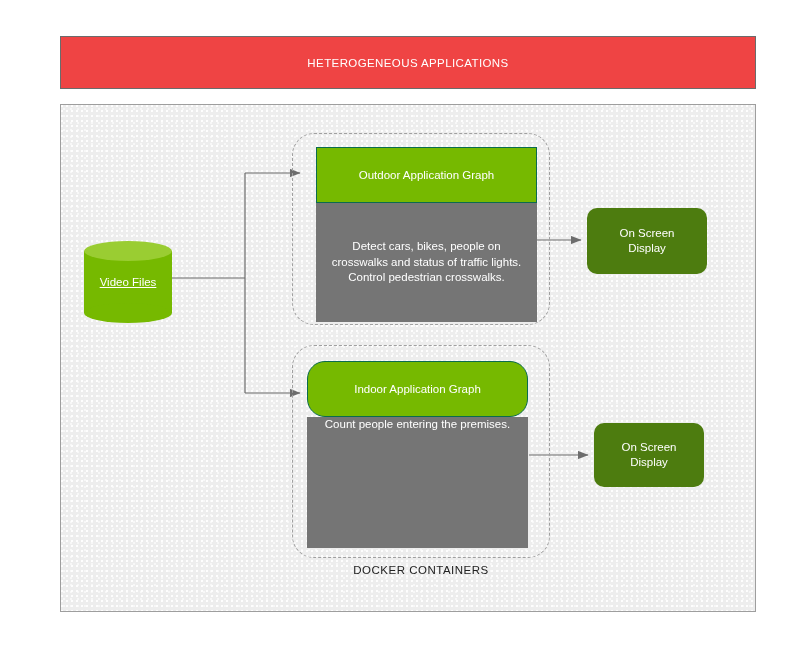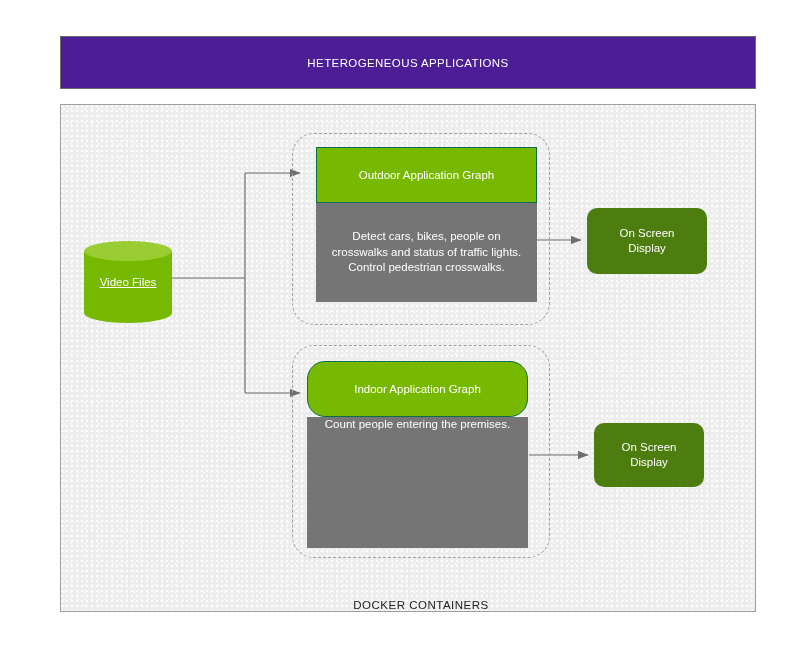--- a/index.html
+++ b/index.html
@@ -22,21 +22,21 @@
     height: 648px;
   }
 
   
   #title-bar {
     position: absolute;
     left: 60px;
     top: 36px;
     width: 696px;
     height: 53px;
-    background: #4c1d95;
+    background: #ef4444;
     border: 1px solid #6b6b6b;
     box-sizing: border-box;
     display: flex;
     align-items: center;
     justify-content: center;
   }
   #title-bar .title-text {
     color: #ffffff;
     font-size: 11.5px;
     letter-spacing: 0.4px;
@@ -72,21 +72,20 @@
   #docker-label {
     position: absolute;
     left: 292px;
     top: 564px;
     width: 258px;
     text-align: center;
     font-size: 11.5px;
     color: #222222;
     letter-spacing: 0.5px;
     font-family: "Liberation Sans", sans-serif;
-    margin-top: 35px;
   }
 
   
   .app-block {
     position: absolute;
     box-sizing: border-box;
   }
   .app-block .app-header {
     background: #76b900;
     border: 1px solid #0b6b4f;
@@ -107,21 +106,21 @@
     align-items: center;
     justify-content: center;
     text-align: center;
     font-size: 11.5px;
     line-height: 15.5px;
     padding: 0 12px;
   }
 
   #app-outdoor { left: 316px; top: 147px; width: 221px; height: 175px; }
   #app-outdoor .app-header { height: 56px; }
-  #app-outdoor .app-body   { height: 99px; }
+  #app-outdoor .app-body   { height: 119px; }
 
   #app-indoor { left: 307px; top: 361px; width: 221px; height: 187px; }
   #app-indoor .app-header { height: 56px; border-radius: 18px; }
   #app-indoor .app-body   { height: 131px; align-items: flex-start; }
 
   
   .osd-box {
     position: absolute;
     background: #4d7c0f;
     border-radius: 10px;

